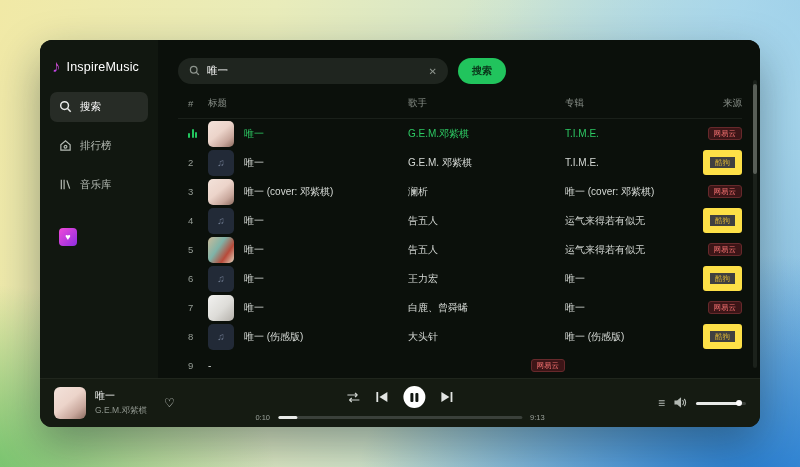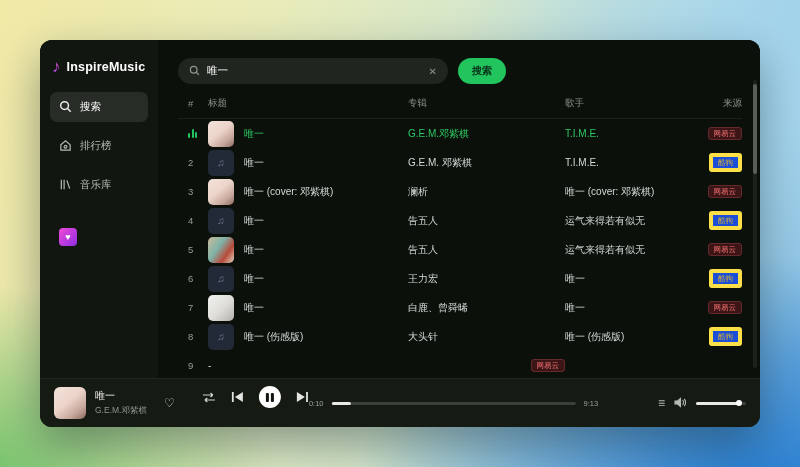--- a/index.html
+++ b/index.html
@@ -18,21 +18,21 @@
     background:#0c110c; border-radius:12px; overflow:hidden; display:flex; flex-direction:column;
     box-shadow:0 18px 45px rgba(10,30,40,.40); }
   .win-body { flex:1; display:flex; min-height:0; }
 
   
   .sidebar { width:118px; background:#111710; padding:15px 10px 0; flex-shrink:0; }
   .logo { display:flex; align-items:center; gap:6px; padding:2px 2px 15px; }
   .logo-note { font-size:17px; font-weight:bold;
     background:linear-gradient(180deg,#f25ad2,#a93ae8);
     -webkit-background-clip:text; background-clip:text; color:transparent; }
-  .logo-text { font-size:12.5px; font-weight:bold; color:#fff; letter-spacing:.2px; }
+  .logo-text { font-size:12.5px; font-weight:normal; color:#fff; letter-spacing:.2px; }
   .nav-item { display:flex; align-items:center; gap:8px; height:30px; padding:0 9px;
     border-radius:7px; color:#b4bab3; font-size:10.5px; margin-bottom:9px; cursor:pointer; }
   .nav-item.active { background:#272c26; color:#fff; }
   .nav-item svg { flex-shrink:0; }
   .nav-item.liked { margin-top:22px; }
   .heart-tile { width:18px; height:18px; border-radius:4px; flex-shrink:0;
     background:linear-gradient(135deg,#f04ad8,#8e2de2); display:flex; align-items:center;
     justify-content:center; color:#fff; font-size:9px; }
 
   
@@ -68,38 +68,38 @@
     display:flex; align-items:center; justify-content:center; font-size:10px; color:#717c92; }
   .art .glyph { display:none; }
   .art-note { background:#222a37; } .art-note .glyph { display:block; }
   .art-photo1 { background:linear-gradient(140deg,#f3e2da 0%,#ecd4ca 45%,#c8a79c 75%,#8a6a5e 100%); }
   .art-photo2 { background:linear-gradient(125deg,#cbbb9a 0%,#7fb3a8 40%,#b84a3a 70%,#e0d6c0 100%); }
   .art-photo3 { background:linear-gradient(135deg,#f2f2f0 0%,#dddcd8 55%,#b4b0aa 100%); }
   .art-photo4 { background:linear-gradient(135deg,#55423a 0%,#2c2421 55%,#161110 100%); }
   .title, .artist, .album { white-space:nowrap; overflow:hidden; text-overflow:ellipsis; padding-right:10px; }
   .badge { justify-self:end; font-size:7.5px; padding:2px 5px; border-radius:3px; line-height:1; }
   .badge-red { color:#ef6e6e; background:#3c1517; border:1px solid #66292b; }
-  .badge-yellow { color:#d9b233; background:#1d4ed8; border:4px solid #fde047; }
+  .badge-yellow { color:#d9b233; background:#404040; border:7px solid #fde047; }
 
   .scroll-track { position:absolute; right:3px; top:40px; bottom:10px; width:4px;
     background:#1b211b; border-radius:2px; }
   .scroll-thumb { position:absolute; right:0; top:4px; width:4px; height:90px;
     background:#585e57; border-radius:2px; cursor:grab; }
 
   
   .player { height:49px; flex-shrink:0; background:#151b12; border-top:1px solid #20261d;
     display:flex; align-items:center; padding:0 14px; position:relative; }
   .p-left { display:flex; align-items:center; gap:9px; }
   .p-art { width:32px; height:32px; border-radius:6px;
     background:linear-gradient(140deg,#f3e2da 0%,#ecd4ca 45%,#c8a79c 75%,#8a6a5e 100%); }
   .p-title { font-size:10px; color:#f0f2f0; }
   .p-artist { font-size:8.5px; color:#8e958d; margin-top:2px; }
   .p-heart { color:#cfd4cf; font-size:12px; margin-left:8px; cursor:pointer; }
   .p-center { position:absolute; left:50%; transform:translateX(-50%); top:7px;
-    display:flex; flex-direction:row; align-items:flex-end; }
+    display:flex; flex-direction:column; align-items:center; gap:5px; }
   .controls { display:flex; align-items:center; gap:15px; }
   .ctl { cursor:pointer; display:flex; align-items:center; }
   .play-btn { width:22px; height:22px; border-radius:50%; background:#fff; display:flex;
     align-items:center; justify-content:center; gap:2.5px; cursor:pointer; }
   .play-btn i { width:2.5px; height:9px; background:#101510; border-radius:1px; }
   .progress-row { display:flex; align-items:center; gap:8px; }
   .ptime { font-size:7.5px; color:#9aa19a; }
   .pbar { width:244px; height:3px; background:#3a403a; border-radius:2px; position:relative; cursor:pointer; }
   .pbar-fill { height:3px; background:#e8eae8; border-radius:2px; }
   .p-right { margin-left:auto; display:flex; align-items:center; gap:9px; }
@@ -171,22 +171,22 @@
             </span>
             <input value="唯一" style="">
             <span class="clear-x">✕</span>
           </div>
           <button class="search-btn">搜索</button>
         </div>
 
         <div class="thead">
           <span>#</span>
           <span>标题</span>
+          <span>歌手</span>
           <span>专辑</span>
-          <span>歌手</span>
           <span class="h-source">来源</span>
         </div>
 
         <div>
 
             <div class="trow state-true">
               <span class="numcell">
 
                 <span class="eq">
                   <i></i>

